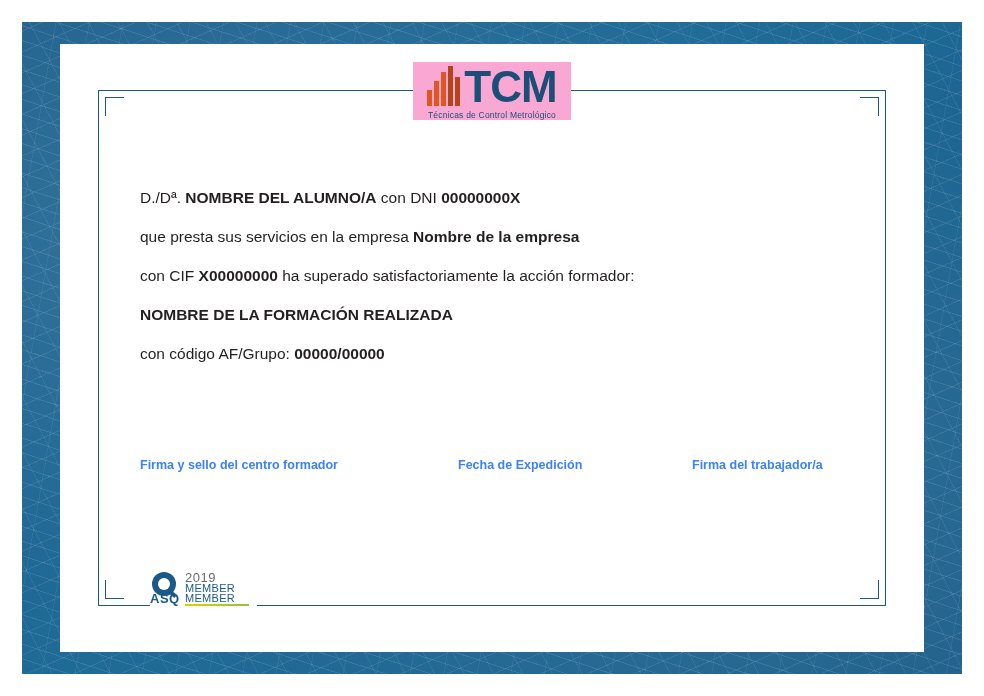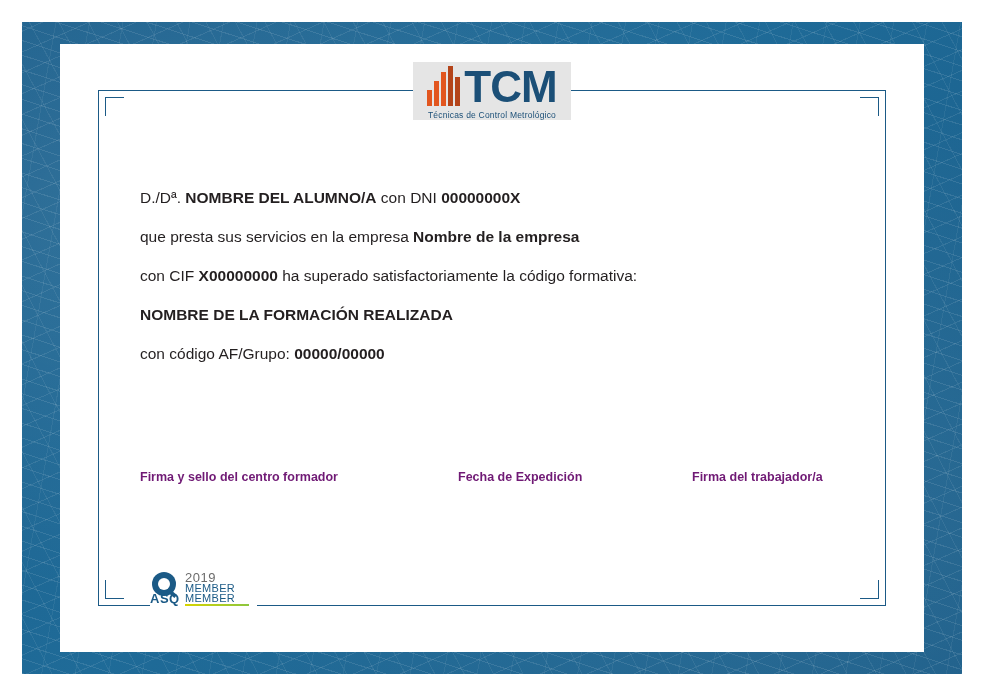--- a/index.html
+++ b/index.html
@@ -83,21 +83,21 @@
   
   .logo-wrap {
     position: absolute;
     left: 0;
     right: 0;
     top: 62px;
     text-align: center;
   }
   .logo-inner {
     display: inline-block;
-    background: #e5e5e5;
+    background: #f9a8d4;
     padding: 0 14px;
   }
   .logo-row {
     display: flex;
     align-items: flex-end;
     justify-content: center;
     gap: 4px;
     height: 46px;
   }
   .logo-bars {
@@ -158,23 +158,22 @@
     position: absolute;
     left: 140px;
     right: 120px;
     top: 458px;
     height: 24px;
   }
   .sig-item {
     position: absolute;
     font-size: 12.5px;
     font-weight: bold;
-    color: #701a75;
+    color: #3b82f6;
     white-space: nowrap;
-    margin-top: 12px;
   }
   .sig-1 { left: 0; }
   .sig-2 { left: 318px; }
   .sig-3 { left: 552px; }
 
   
   .asq {
     position: absolute;
     left: 150px;
     top: 570px;
@@ -310,21 +309,21 @@
 
     <div class="body-line">
       <span>D./Dª. </span><b>NOMBRE DEL ALUMNO/A</b><span> con DNI </span><b>00000000X</b>
     </div>
 
     <div class="body-line">
       <span>que presta sus servicios en la empresa </span><b>Nombre de la empresa</b>
     </div>
 
     <div class="body-line">
-      <span>con CIF </span><b>X00000000</b><span> ha superado satisfactoriamente la código formativa:</span>
+      <span>con CIF </span><b>X00000000</b><span> ha superado satisfactoriamente la acción formador:</span>
     </div>
 
     <div class="body-line line-course">NOMBRE DE LA FORMACIÓN REALIZADA</div>
 
     <div class="body-line">
       <span>con código AF/Grupo: </span><b>00000/00000</b>
     </div>
 
 
   </div>

